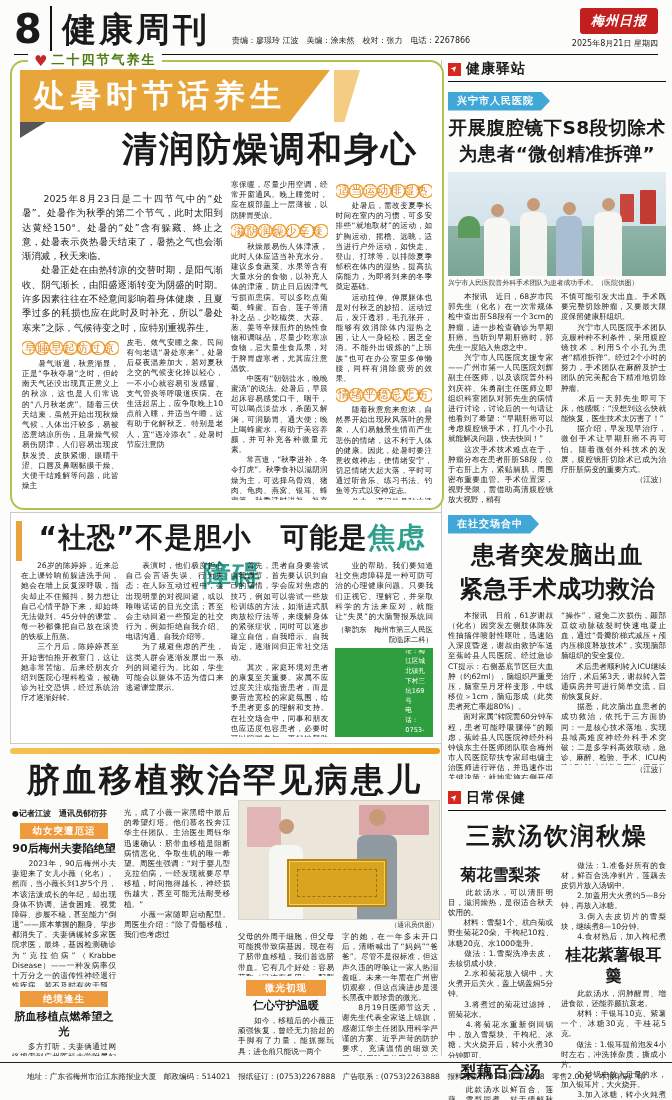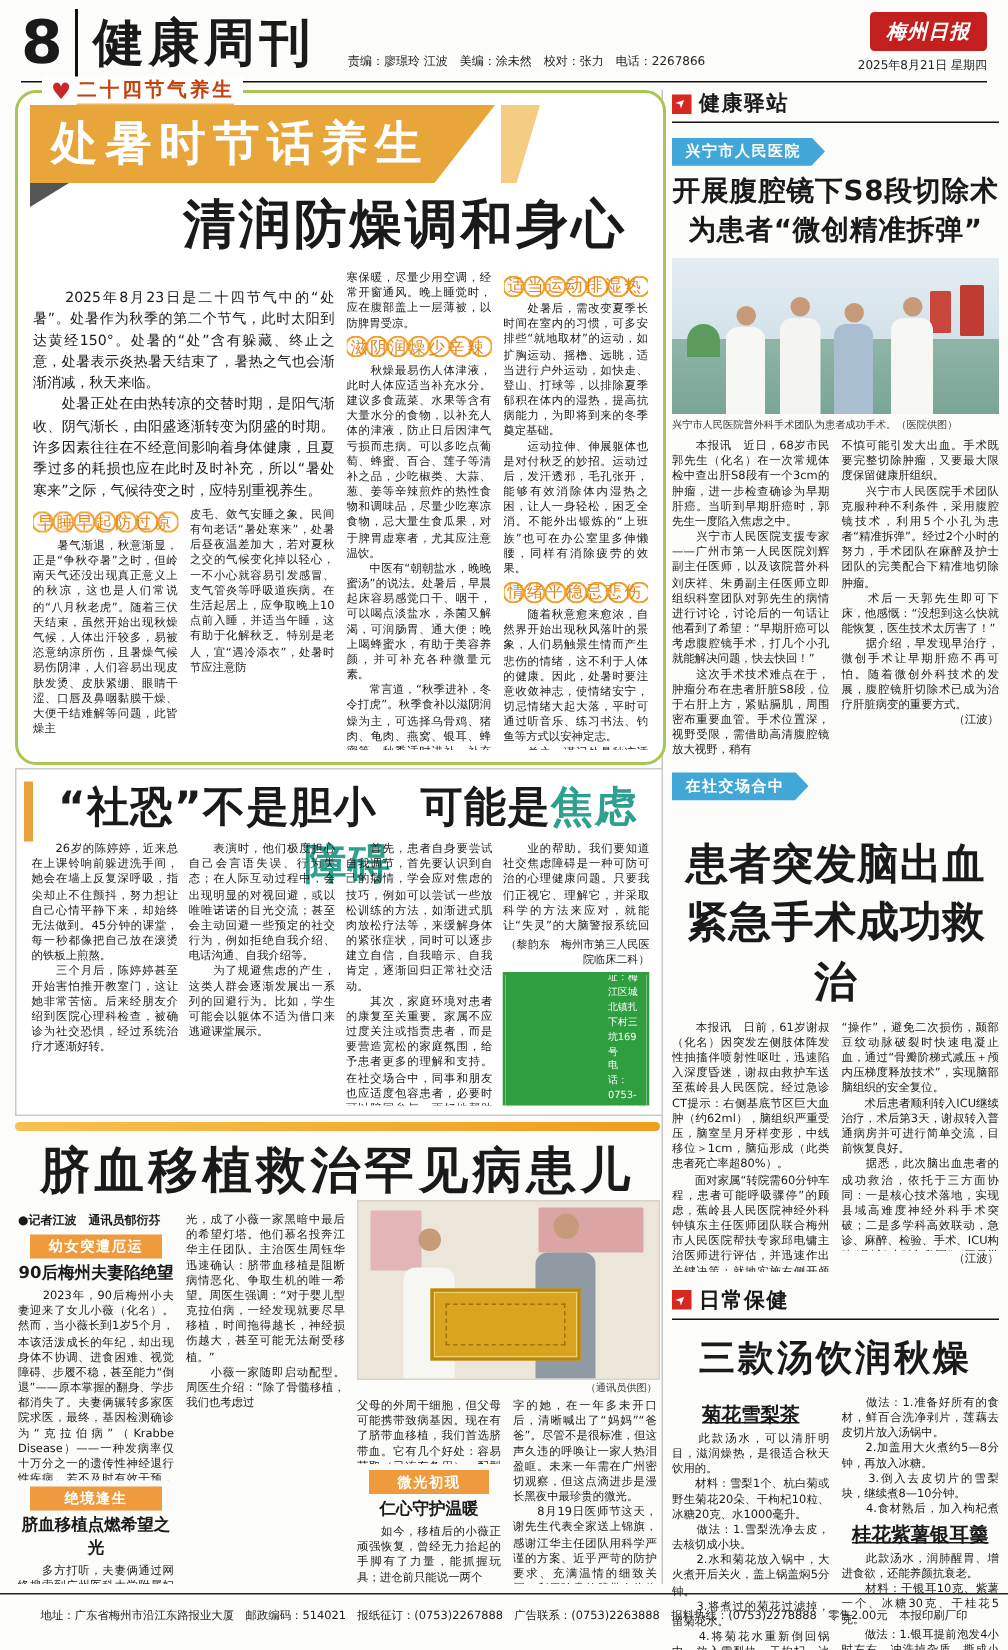--- a/index.html
+++ b/index.html
@@ -23,21 +23,21 @@
   .bubble{display:block;text-align:center;color:#e0851c;font-weight:normal;font-size:11px;letter-spacing:2px;margin:3px 0;
           background-image:radial-gradient(circle,rgba(240,160,48,0) 58%,#f0a030 62%,#f0a030 72%,rgba(240,160,48,0) 76%);
           background-size:14px 14px;background-repeat:repeat-x;background-position:center;}
   .obadge{display:block;width:84%;margin:4px auto 2px;background:#ef9a3c;color:#fff;font-size:9.5px;font-weight:bold;
           text-align:center;padding:1.5px 0;letter-spacing:1px;}
   .bsub{display:block;text-align:center;font-size:11px;font-weight:bold;margin:1px 0 3px;}
   
   .season{position:absolute;top:60px;left:10px;width:430px;height:446px;border:2px solid #a9c553;border-radius:14px;background:#fff;}
   .season-tag{position:absolute;top:-11px;left:16px;background:#fff;padding:0 6px;display:flex;align-items:center;gap:4px;}
   .heart{color:#c62828;font-size:15px;line-height:1;}
-  .tagtxt{color:#c2410c;font-weight:bold;font-size:13px;letter-spacing:2px;border-bottom:2px solid #f0b45a;}
+  .tagtxt{color:#4d7c0f;font-weight:bold;font-size:13px;letter-spacing:2px;border-bottom:2px solid #f0b45a;}
   .banner{position:absolute;top:8px;left:8px;width:310px;height:52px;background:#e7a53a;
           clip-path:polygon(0 0,100% 0,87% 100%,0 100%);display:flex;align-items:center;}
   .banner span{color:#fff;font-weight:900;font-size:31px;letter-spacing:5px;padding-left:14px;}
   .banner2{position:absolute;top:8px;left:322px;width:26px;height:52px;background:#f2c063;clip-path:polygon(0 0,100% 0,40% 100%,0 100%);opacity:.8;}
   .wedge{position:absolute;top:60px;left:8px;width:26px;height:16px;background:#555;clip-path:polygon(0 0,100% 0,0 100%);}
   .subhead{position:absolute;top:64px;left:96px;right:10px;font-size:35px;font-weight:900;letter-spacing:2px;text-align:center;}
   .season-cols{position:absolute;top:118px;left:10px;right:10px;bottom:8px;display:flex;gap:8px;}
   .sc-left{width:202px;display:flex;flex-direction:column;margin-top:12px;}
   .intro{font-size:9.4px;line-height:1.52;text-align:justify;white-space:pre-line;}
   .sc-inner{display:flex;gap:8px;flex:1;overflow:hidden;margin-top:3px;}
@@ -84,21 +84,21 @@
   .secicon span{color:#fff;font-size:8px;transform:rotate(-45deg);line-height:1;}
   .sechead b{font-size:14px;letter-spacing:1px;}
   .ribbon{display:inline-block;background:#41a7d7;color:#fff;font-size:10px;font-weight:bold;padding:2.5px 16px 2.5px 9px;
           clip-path:polygon(0 0,calc(100% - 9px) 0,100% 50%,calc(100% - 9px) 100%,0 100%);letter-spacing:1px;}
   .shl{font-size:18.5px;font-weight:900;text-align:center;line-height:1.42;letter-spacing:.5px;}
   .scols{display:flex;gap:8px;}
   .scols>div{flex:1;overflow:hidden;}
   .photo1{position:relative;width:218px;height:104px;overflow:hidden;
           background:linear-gradient(180deg,#e3edf2 0%,#d3e2e9 52%,#8fb5a8 52%,#7aa596 100%);}
   .pcap{font-size:6.8px;color:#333;margin-top:2px;}
-  .rtitle{display:block;text-align:center;font-size:13px;font-weight:bold;margin:4px 0 2px;text-decoration:underline;}
+  .rtitle{display:block;text-align:center;font-size:16px;font-weight:bold;margin:4px 0 2px;}
   .soupcols{display:flex;gap:8px;}
   .soupcols>div{flex:1;overflow:hidden;}
   
   .ftr-rule{position:absolute;left:0;right:0;top:1062px;border-top:1.4px solid #222;}
   .ftr{position:absolute;left:0;right:0;top:1072px;text-align:center;font-size:7.6px;color:#222;}
 </style>
 </head>
 <body>
 
 <div class="page">
@@ -259,21 +259,21 @@
 　　兴宁市人民医院手术团队克服种种不利条件，采用腹腔镜技术，利用5个小孔为患者“精准拆弹”。经过2个小时的努力，手术团队在麻醉及护士团队的完美配合下精准地切除肿瘤。
 　　术后一天郭先生即可下床，他感慨：“没想到这么快就能恢复，医生技术太厉害了！”
 　　据介绍，早发现早治疗，微创手术让早期肝癌不再可怕。随着微创外科技术的发展，腹腔镜肝切除术已成为治疗肝脏病变的重要方式。</div>
           <span class="sig">（江波）</span>
         </div>
       </div>
     </div>
 
     <div style="margin-top:8px;">
       <span class="ribbon">在社交场合中</span>
-      <div class="shl" style="font-size:28px;margin-top:22px;">
+      <div class="shl" style="font-size:24px;margin-top:4px;">
         <div>患者突发脑出血</div>
         <div>紧急手术成功救治</div>
       </div>
       <div class="scols" style="margin-top:5px;height:168px;">
         <div class="coltxt">　　本报讯　日前，61岁谢叔（化名）因突发左侧肢体阵发性抽搐伴喷射性呕吐，迅速陷入深度昏迷，谢叔由救护车送至蕉岭县人民医院。经过急诊CT提示：右侧基底节区巨大血肿（约62ml），脑组织严重受压，脑室呈月牙样变形，中线移位＞1cm，脑疝形成（此类患者死亡率超80%）。
 　　面对家属“转院需60分钟车程，患者可能呼吸骤停”的顾虑，蕉岭县人民医院神经外科钟镇东主任医师团队联合梅州市人民医院帮扶专家邱电镛主治医师进行评估，并迅速作出关键决策：就地实施右侧开颅血肿清除术。
 　　整个手术救治全程分秒必争。蕉岭县人民医院手术团队突破技术难点，避开</div>
         <div>
           <div class="coltxt" style="max-height:154px">“操作”，避免二次损伤，颞部豆纹动脉破裂时快速电凝止血，通过“骨瓣阶梯式减压＋颅内压梯度释放技术”，实现脑部脑组织的安全复位。
 　　术后患者顺利转入ICU继续治疗，术后第3天，谢叔转入普通病房并可进行简单交流，目前恢复良好。

